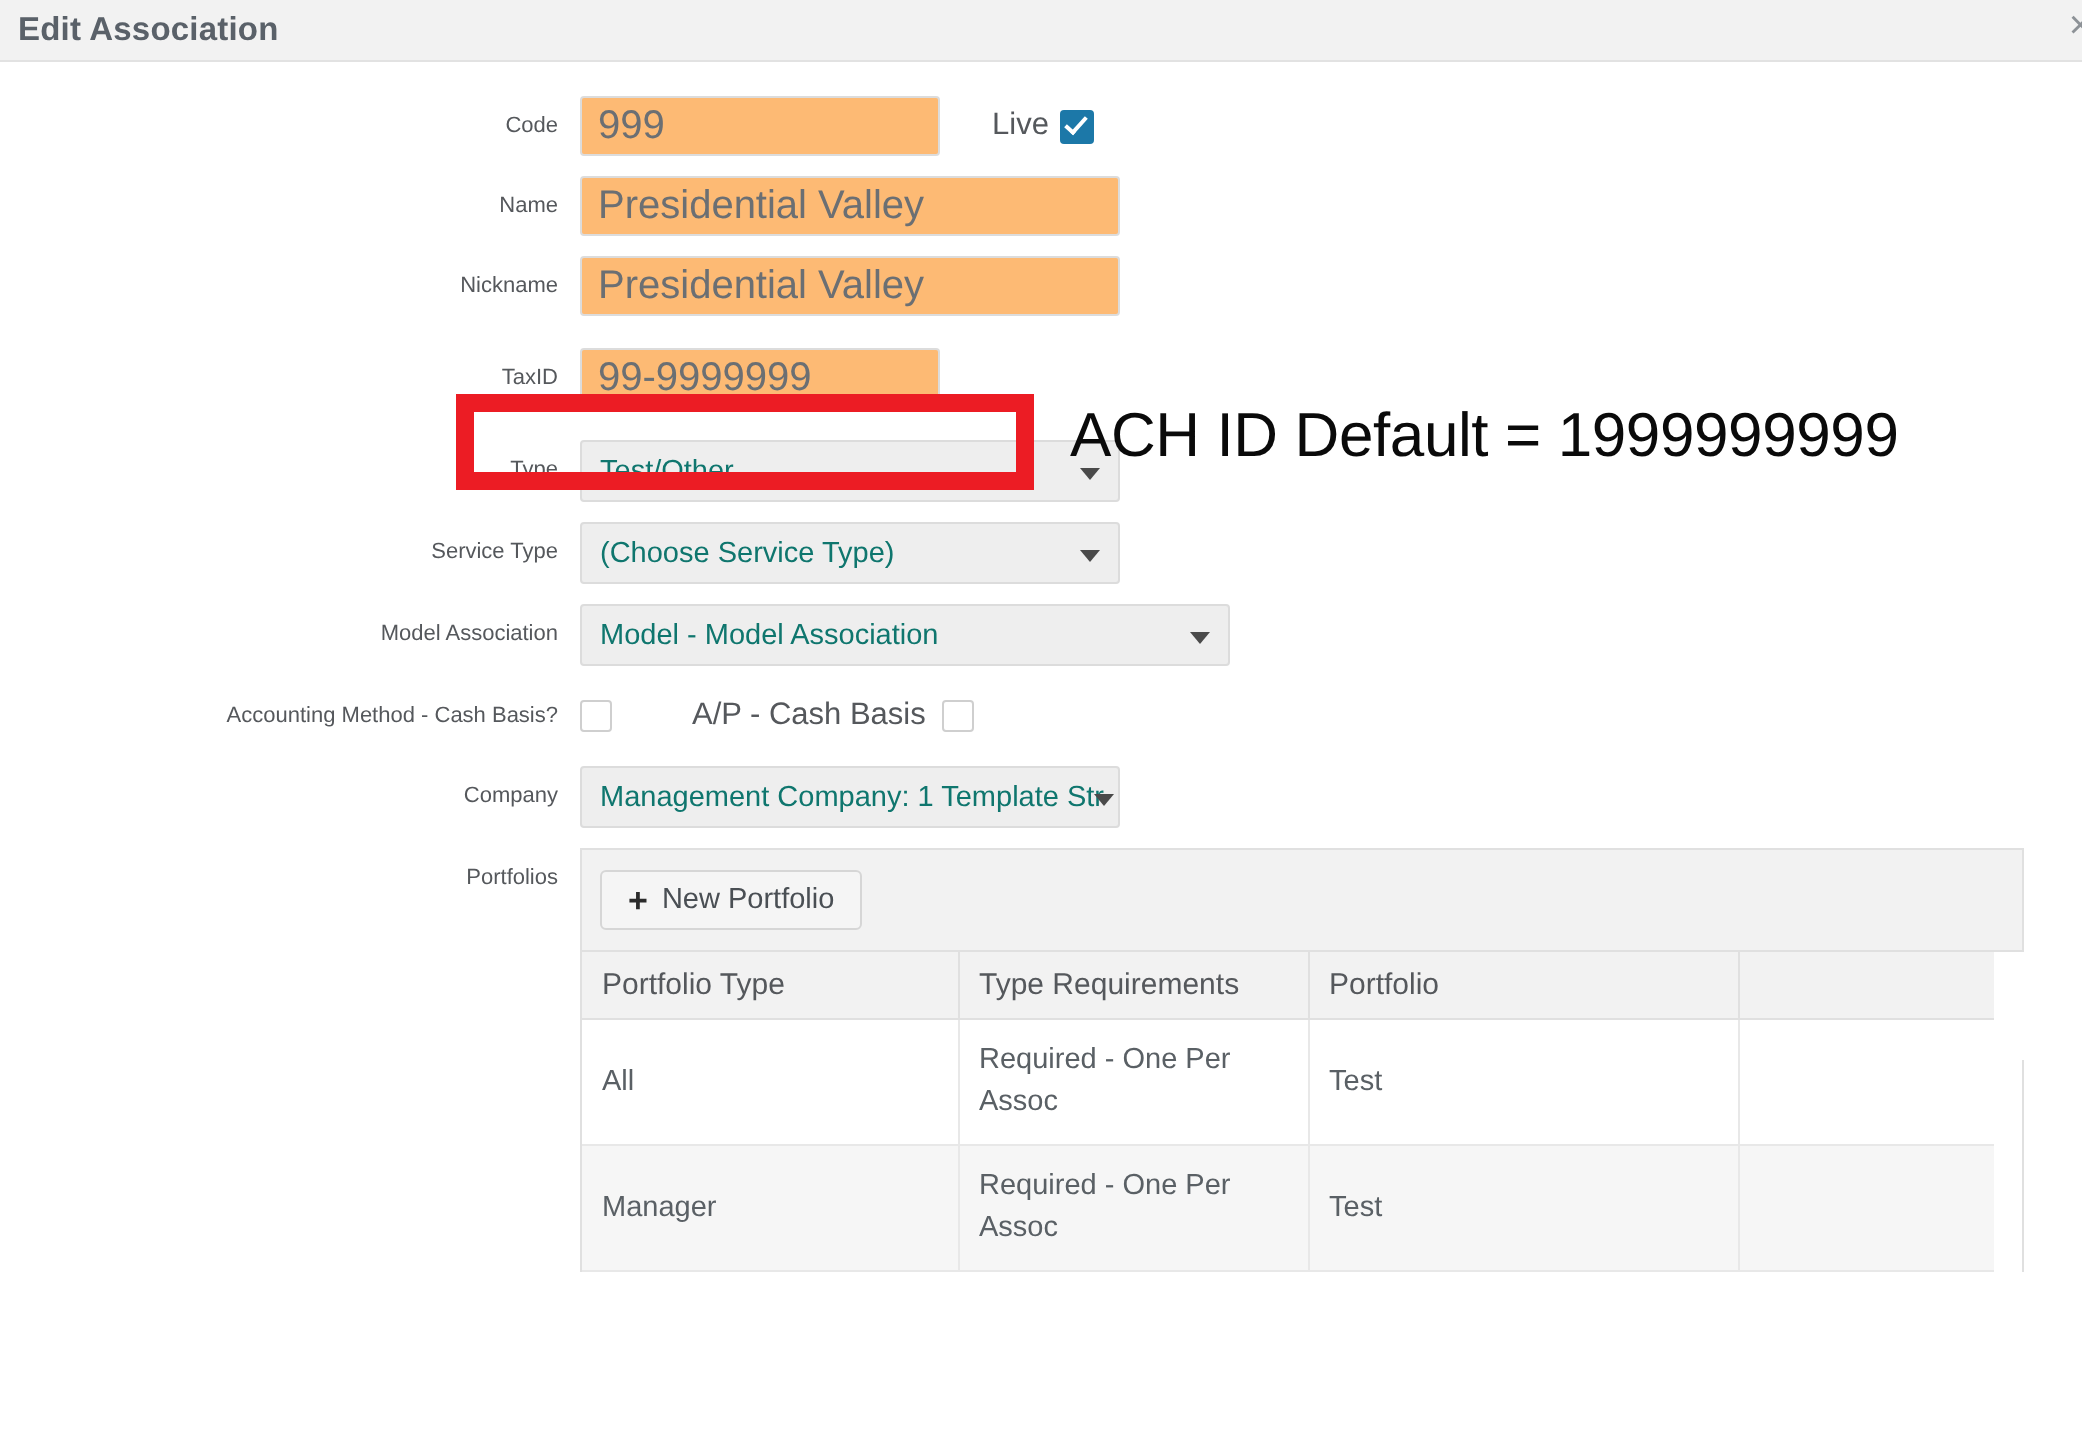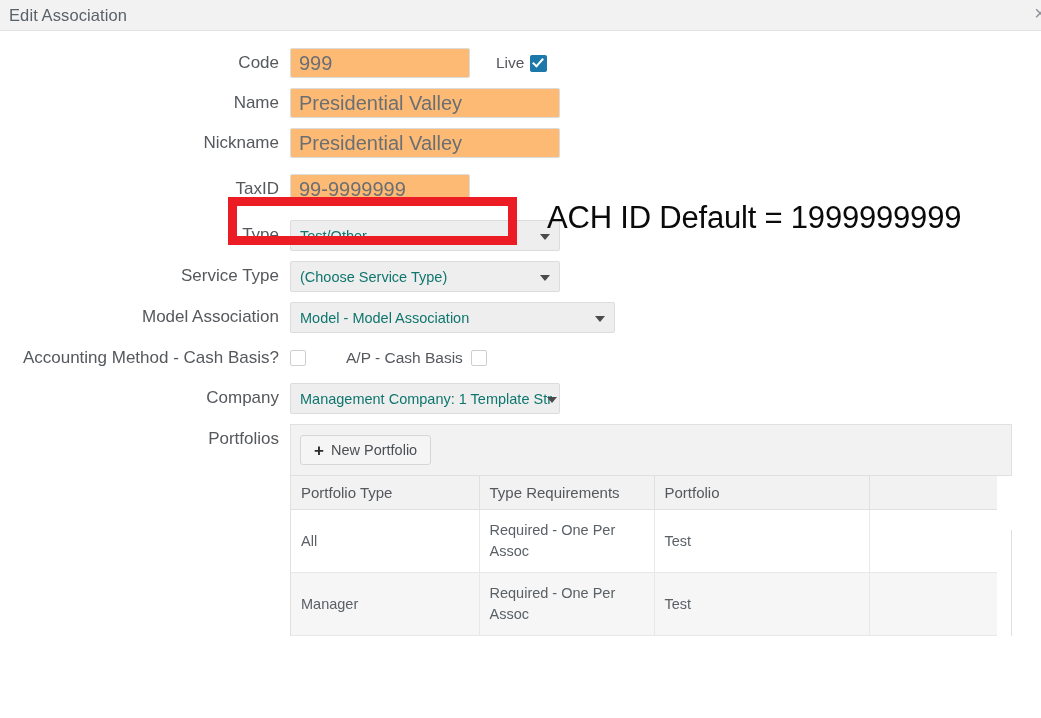--- a/index.html
+++ b/index.html
@@ -24,20 +24,21 @@
     border-bottom: 1px solid #e2e2e2;
     display: flex;
     align-items: center;
   }
   .modal-title {
     font-size: 16.5px;
     color: #5a6169;
     padding-left: 9px;
     letter-spacing: .1px;
     white-space: nowrap;
+    font-weight: bold;
   }
   .modal-close {
     position: absolute;
     right: -5px;
     top: 3px;
     font-size: 20px;
     color: #8d9297;
     line-height: 1;
     font-family: "Liberation Sans", sans-serif;
     cursor: pointer;
@@ -51,21 +52,21 @@
   .form-row {
     display: flex;
     align-items: flex-start;
     margin-bottom: 10px;
     position: relative;
   }
   .form-label {
     width: 290px;
     text-align: right;
     padding-right: 11px;
-    font-size: 17px;
+    font-size: 11px;
     color: #55585c;
     line-height: 30px;
     white-space: nowrap;
     box-sizing: border-box;
   }
   .form-control {
     display: flex;
     align-items: center;
   }
 
@@ -188,21 +189,21 @@
     top: 197px;
     width: 289px;
     height: 48px;
     border: 9px solid #ec1c24;
     box-sizing: border-box;
     pointer-events: none;
     z-index: 5;
   }
   .ach-note {
     position: absolute;
-    left: 547px;
+    left: 535px;
     top: 200px;
     font-size: 31px;
     color: #0a0a0a;
     font-family: "Liberation Sans", sans-serif;
     white-space: nowrap;
     letter-spacing: -0.2px;
     z-index: 6;
   }
 
   

